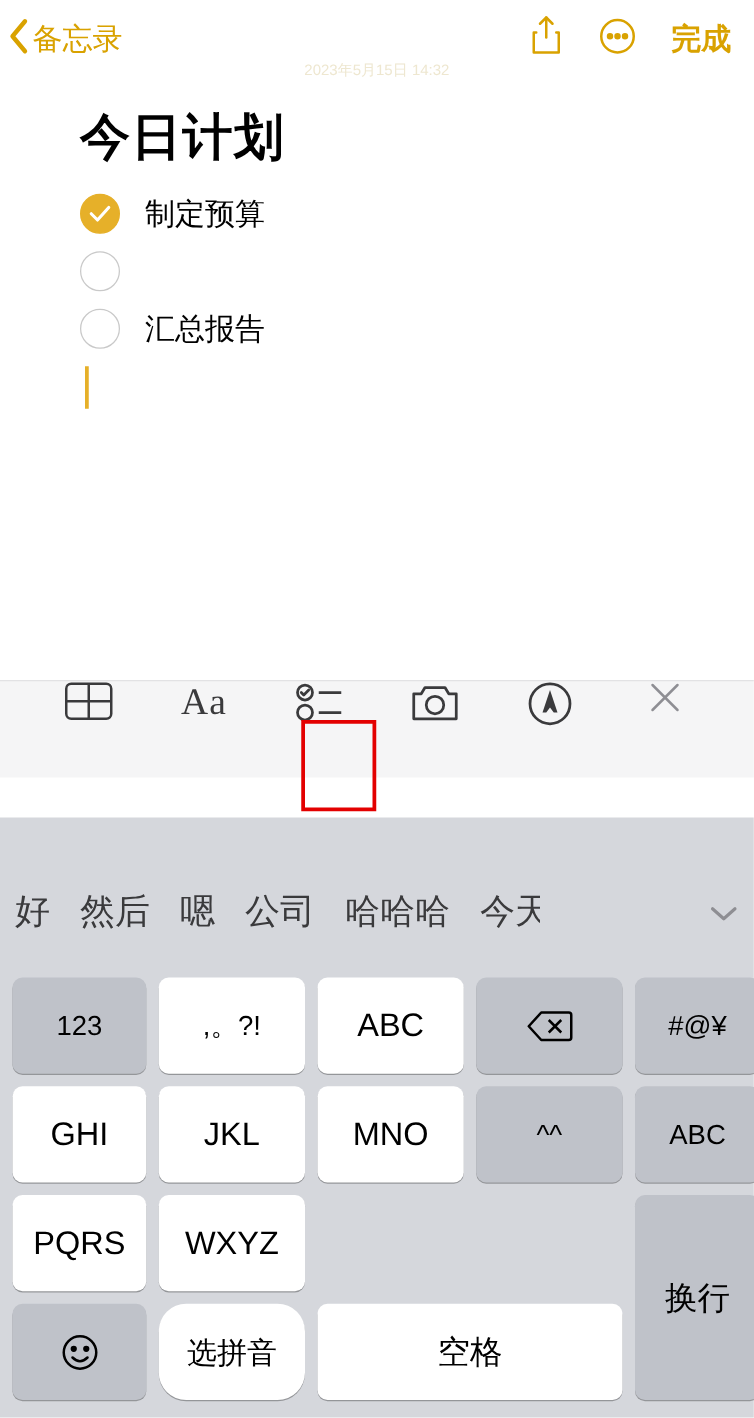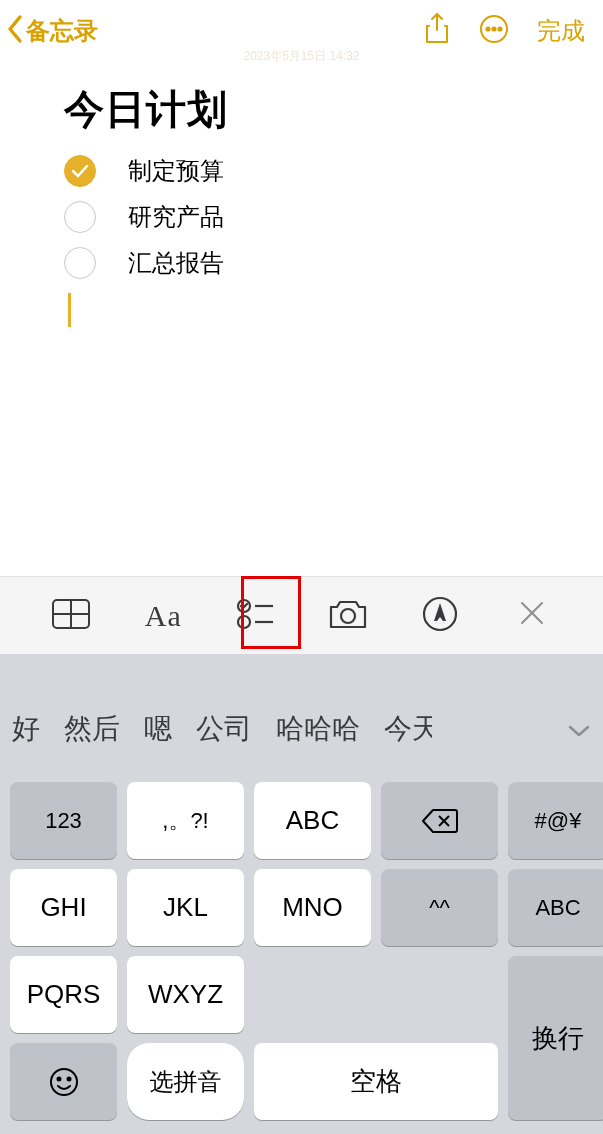--- a/index.html
+++ b/index.html
@@ -5,69 +5,68 @@
   * { box-sizing: border-box; margin: 0; padding: 0; font-family: -apple-system, "PingFang SC", "Helvetica Neue", sans-serif; }
   html, body { width: 603px; height: 1134px; background: #fff; overflow: hidden; }
 
   
   .nav {
     height: 62px;
     display: flex;
     align-items: center;
     padding: 0 18px 0 6px;
   }
-  .nav-left { display: flex; align-items: center; flex: 1; font-weight: bold; }
+  .nav-left { display: flex; align-items: center; flex: 1; }
   .nav-back-chevron { color: #d9a200; }
   .nav-back-label { color: #d9a200; font-size: 24px; margin-left: 2px; }
   .nav-right { display: flex; align-items: center; gap: 28px; }
   .nav-icon { color: #d9a200; }
-  .nav-done { color: #d9a200; font-size: 24px; font-weight: 400; }
+  .nav-done { color: #d9a200; font-size: 24px; font-weight: 700; }
 
   .note-timestamp {
     position: absolute;
     width: 100%;
     top: 48px;
     text-align: center;
     color: #eee7d0;
     font-size: 12px;
     pointer-events: none;
   }
 
   
   .note {
     padding: 20px 40px 0 40px;
     margin-left: 24px;
   }
   .note-title { font-size: 40px; font-weight: 700; letter-spacing: 1px; }
   .checklist { margin-top: 18px; }
-  .check-item { display: flex; align-items: flex-end; margin-bottom: 14px; gap: 12px; }
+  .check-item { display: flex; align-items: flex-end; margin-bottom: 14px; }
   .check-circle {
     width: 32px; height: 32px; border-radius: 50%;
     border: 1.5px solid #c9c9c9; flex-shrink: 0;
     display:flex; align-items:center; justify-content:center;
   }
   .check-circle.done { background:#e6b029; border-color:#e6b029; }
   .check-circle.done svg { stroke:#fff; }
   .check-label { font-size: 24px; margin-left: 20px; }
 
   .cursor {
     margin-top: 4px;
     margin-left: 4px;
     width: 3px; height: 34px; background:#e6b029;
   }
 
   
   .format-bar {
     position: absolute;
-    top: 576px; left:0; right:0;
+    top: 544px; left:0; right:0;
     height: 78px;
     background: #f5f5f6;
     border-top: 1px solid #e2e2e4;
     display: flex;
-    align-items: center;
     padding: 0 36px;
   }
   .format-bar .tool { width: 72px; text-align:center; color:#3a3a3c; }
   .format-bar .tool + .tool { margin-left: 22px; }
   .tool.aa { font-size: 30px; letter-spacing:1px; font-family: Georgia, serif; }
   .tool.close { margin-left:auto; color:#8e8e93; font-size:30px; font-weight:300;}
   .highlight-box {
     position:absolute;
     border: 3px solid #e30000;
     pointer-events:none;
@@ -165,21 +164,20 @@
     <div class="check-item">
       <span class="check-circle done">
         <svg width="18" height="14" viewBox="0 0 18 14" fill="none">
             <path d="M2 7 l5 5 l9 -10" stroke-width="2.5" stroke-linecap="round" stroke-linejoin="round"></path>
           </svg>
       </span>
       <span class="check-label">制定预算</span>
     </div>
     <div class="check-item">
       <span class="check-circle"></span>
-      <span class="check-label">研究产品</span>
     </div>
     <div class="check-item">
       <span class="check-circle"></span>
       <span class="check-label">汇总报告</span>
     </div>
   </div>
   <div class="cursor"></div>
 </div>
 
 <div class="format-bar">

